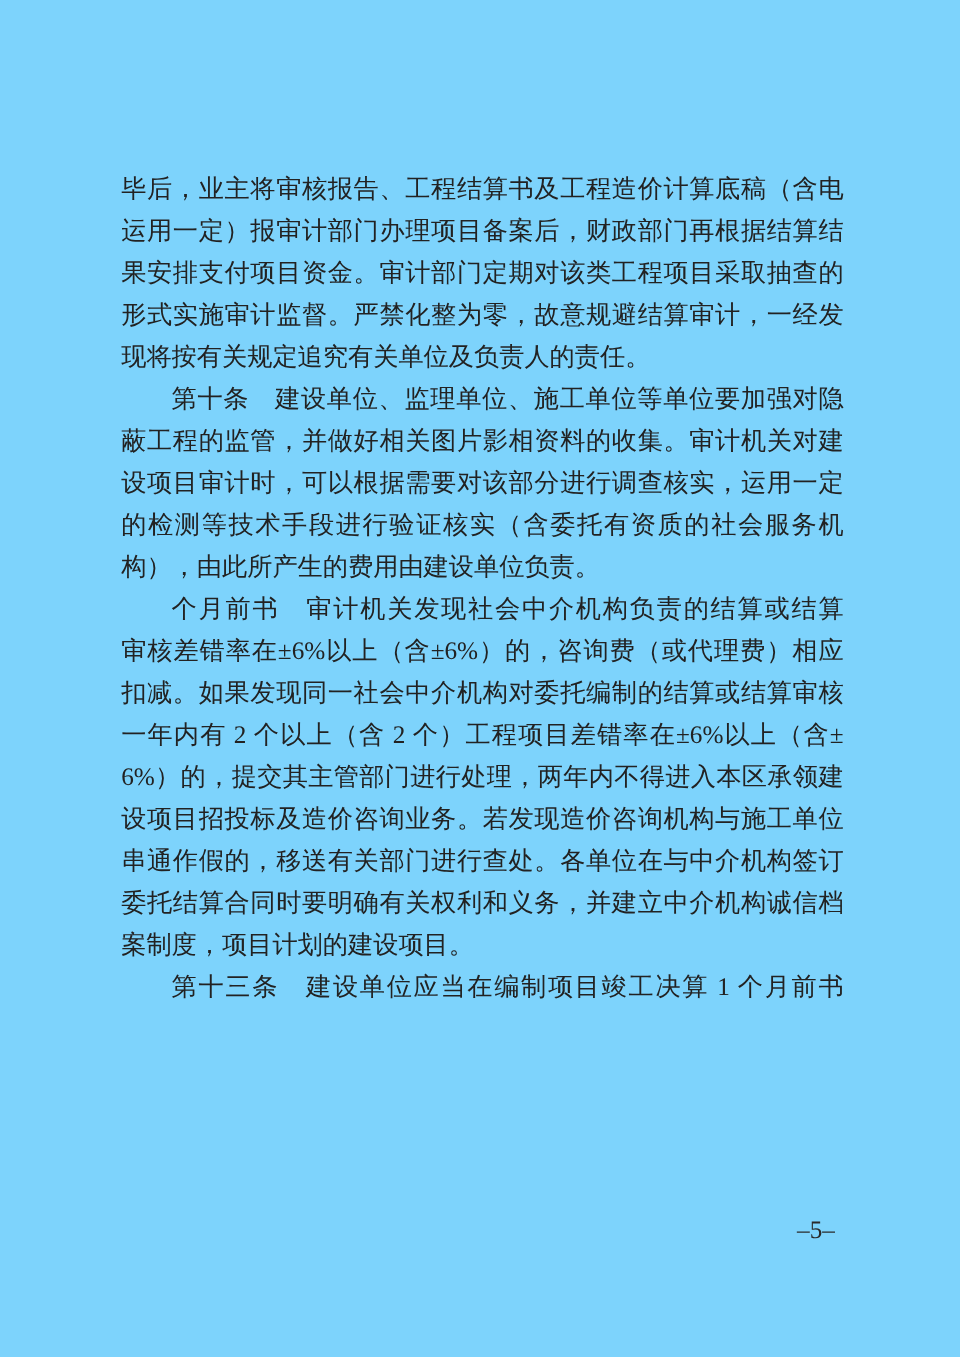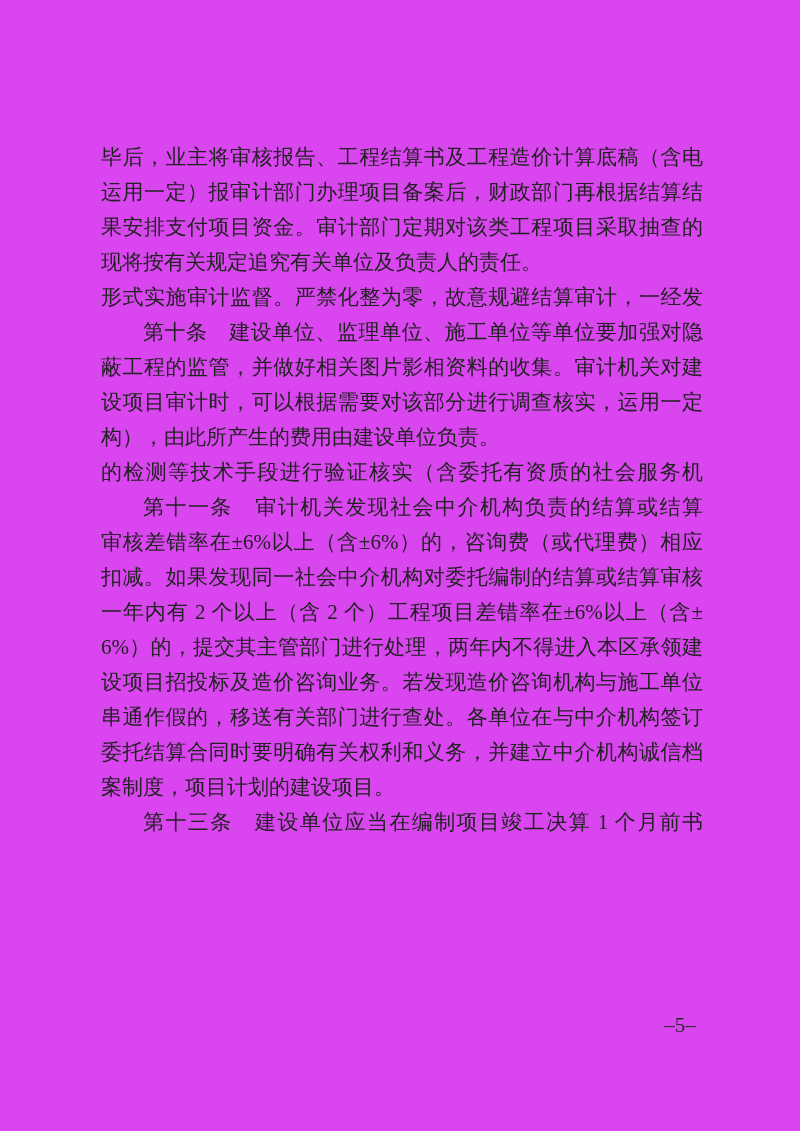--- a/index.html
+++ b/index.html
@@ -4,21 +4,21 @@
 <style>
   html, body {
     margin: 0;
     padding: 0;
     background: #ffffff;
   }
   .page {
     position: relative;
     width: 800px;
     height: 1131px;
-    background: #d946ef;
+    background: #7dd3fc;
     overflow: hidden;
     font-family: "Liberation Serif", "DejaVu Serif", serif;
     color: #222222;
   }
   .doc-body {
     position: absolute;
     left: 101px;
     top: 140px;
     width: 602px;
     font-size: 21px;
@@ -55,32 +55,32 @@
 </style>
 </head>
 <body>
 
 <div class="page">
   <div class="doc-body">
       <div class="para">
         <div class="line">毕后，业主将审核报告、工程结算书及工程造价计算底稿（含电</div>
         <div class="line">运用一定）报审计部门办理项目备案后，财政部门再根据结算结</div>
         <div class="line">果安排支付项目资金。审计部门定期对该类工程项目采取抽查的</div>
+        <div class="line">形式实施审计监督。严禁化整为零，故意规避结算审计，一经发</div>
         <div class="line last">现将按有关规定追究有关单位及负责人的责任。</div>
-        <div class="line">形式实施审计监督。严禁化整为零，故意规避结算审计，一经发</div>
       </div>
       <div class="para">
         <div class="line indent"><span class="art-heading">第十条</span>　建设单位、监理单位、施工单位等单位要加强对隐</div>
         <div class="line">蔽工程的监管，并做好相关图片影相资料的收集。审计机关对建</div>
         <div class="line">设项目审计时，可以根据需要对该部分进行调查核实，运用一定</div>
+        <div class="line">的检测等技术手段进行验证核实（含委托有资质的社会服务机</div>
         <div class="line last">构），由此所产生的费用由建设单位负责。</div>
-        <div class="line">的检测等技术手段进行验证核实（含委托有资质的社会服务机</div>
       </div>
       <div class="para">
-        <div class="line indent"><span class="art-heading">第十一条</span>　审计机关发现社会中介机构负责的结算或结算</div>
+        <div class="line indent"><span class="art-heading">个月前书</span>　审计机关发现社会中介机构负责的结算或结算</div>
         <div class="line">审核差错率在±6%以上（含±6%）的，咨询费（或代理费）相应</div>
         <div class="line">扣减。如果发现同一社会中介机构对委托编制的结算或结算审核</div>
         <div class="line">一年内有 2 个以上（含 2 个）工程项目差错率在±6%以上（含±</div>
         <div class="line">6%）的，提交其主管部门进行处理，两年内不得进入本区承领建</div>
         <div class="line">设项目招投标及造价咨询业务。若发现造价咨询机构与施工单位</div>
         <div class="line">串通作假的，移送有关部门进行查处。各单位在与中介机构签订</div>
         <div class="line">委托结算合同时要明确有关权利和义务，并建立中介机构诚信档</div>
         <div class="line last">案制度，项目计划的建设项目。</div>
       </div>
       <div class="para">

